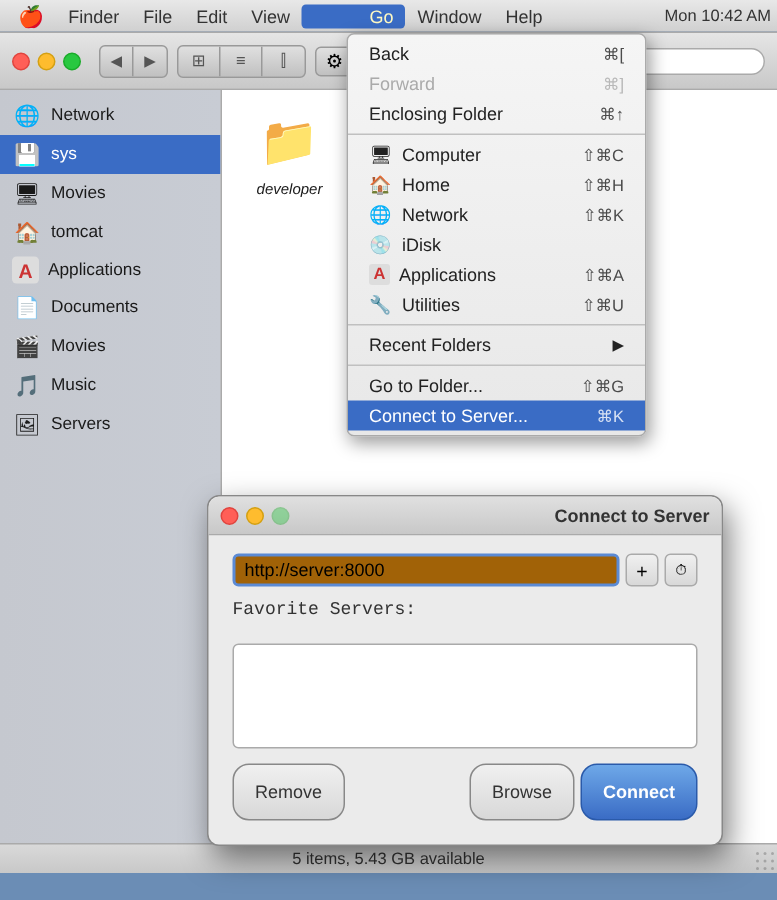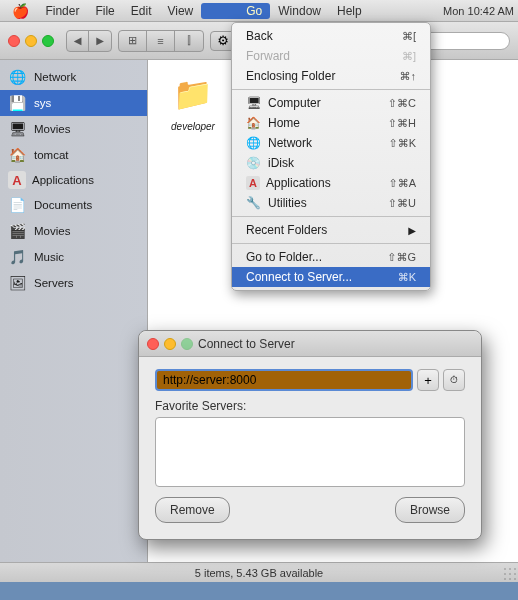--- a/index.html
+++ b/index.html
@@ -334,23 +334,23 @@
       background: linear-gradient(to bottom, #e0e0e0, #c8c8c8);
       border-bottom: 1px solid #aaa;
       border-radius: 8px 8px 0 0;
       display: flex;
       align-items: center;
       padding: 0 8px;
       gap: 5px;
     }
     .dialog-title {
       flex: 1;
-      text-align: left;
-      font-size: 12px;
-      font-weight: normal;
+      text-align: right;
+      font-size: 12px;
+      font-weight: bold;
       color: #333;
     }
     .dialog-body {
       padding: 12px 16px;
     }
     .dialog-label {
       font-size: 12px;
       color: #333;
       margin-bottom: 4px;
     }
@@ -379,38 +379,39 @@
       border-radius: 4px;
       display: flex;
       align-items: center;
       justify-content: center;
       font-size: 13px;
       cursor: pointer;
     }
     .fav-label {
       font-size: 12px;
       color: #333;
-      margin-bottom: 4px;
+      margin-bottom: 16px;
+      font-family: Liberation Mono, monospace;
     }
     .fav-box {
       width: 100%;
       height: 70px;
       background: white;
       border: 1px solid #aaa;
       border-radius: 4px;
       margin-bottom: 10px;
     }
     .dialog-buttons {
       display: flex;
       justify-content: space-between;
       align-items: center;
       padding: 0 0 4px 0;
     }
     .btn {
-      height: 26px;
+      height: 38px;
       padding: 10px 14px;
       border-radius: 11px;
       font-size: 12px;
       cursor: pointer;
       display: flex;
       align-items: center;
       justify-content: center;
       border: 1px solid #888;
     }
     .btn-gray {
@@ -608,18 +609,19 @@
         </div>
         <div class="icon-btn">+</div>
         <div class="icon-btn" style="font-size:10px;">⏱</div>
       </div>
       <div class="fav-label">Favorite Servers:</div>
       <div class="fav-box"></div>
       <div class="dialog-buttons">
         <button class="btn btn-gray">Remove</button>
         <div style="display:flex;gap:4px;">
           <button class="btn btn-gray">Browse</button>
+          <button class="btn btn-blue">Connect</button>
         </div>
       </div>
     </div>
   </div>
 
 </div>
 
 </body></html>

